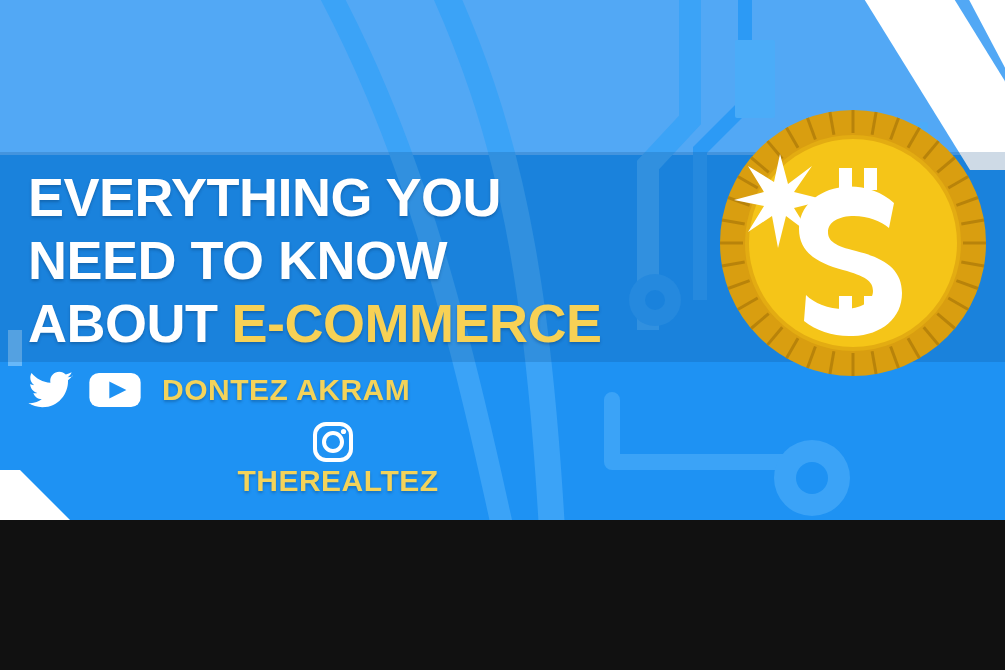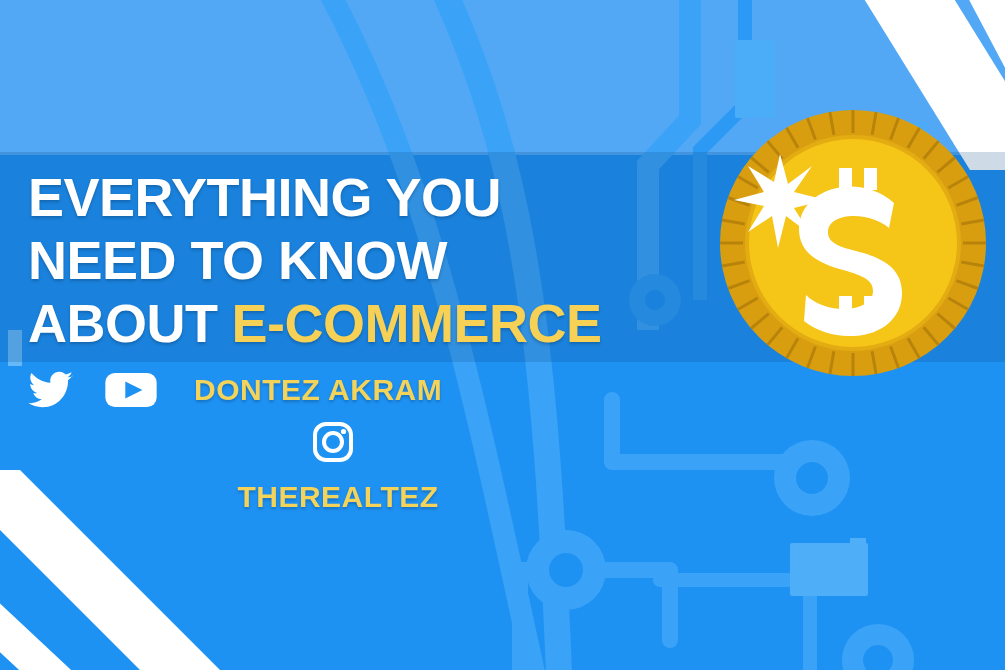--- a/index.html
+++ b/index.html
@@ -1,18 +1,18 @@
 <!DOCTYPE html>
 <html><head>
 <meta charset="utf-8">
 <style>
   html,body{margin:0;padding:0;background:#111;}
   #stage{
     position:relative;
-    width:1005px;height:670px;
+    width:1005px;height:520px;
     overflow:hidden;
     font-family:"Liberation Sans", sans-serif;
     background:#2196F3;
   }
   .abs{position:absolute;}
 
   
   #band-top{left:0;top:0;width:1005px;height:155px;background:#52A8F5;}
   #band-bottom{left:0;top:155px;width:1005px;height:515px;background:#1E92F3;}
 
@@ -43,21 +43,21 @@
     white-space:nowrap;
     text-shadow:0 2px 3px rgba(0,40,80,.30);
     margin:0 0 9px 0;
   }
   #hl-line3{display:flex;align-items:baseline;gap:0;}
   #hl-about{color:#ffffff;}
   #hl-ecom{color:#F7D155;margin-left:14px;}
 
   
   #socials{left:28px;top:366px;width:620px;}
-  .soc-row{display:flex;align-items:center;height:48px;gap:16px;}
+  .soc-row{display:flex;align-items:center;height:48px;}
   .soc-row + .soc-row{margin-top:6px;flex-direction:column;}
   .soc-handle{
     font-weight:bold;
     font-size:30px;
     letter-spacing:0.5px;
     color:#F3D35A;
     text-transform:uppercase;
     white-space:nowrap;
     text-shadow:0 2px 3px rgba(0,40,80,.30);
   }

